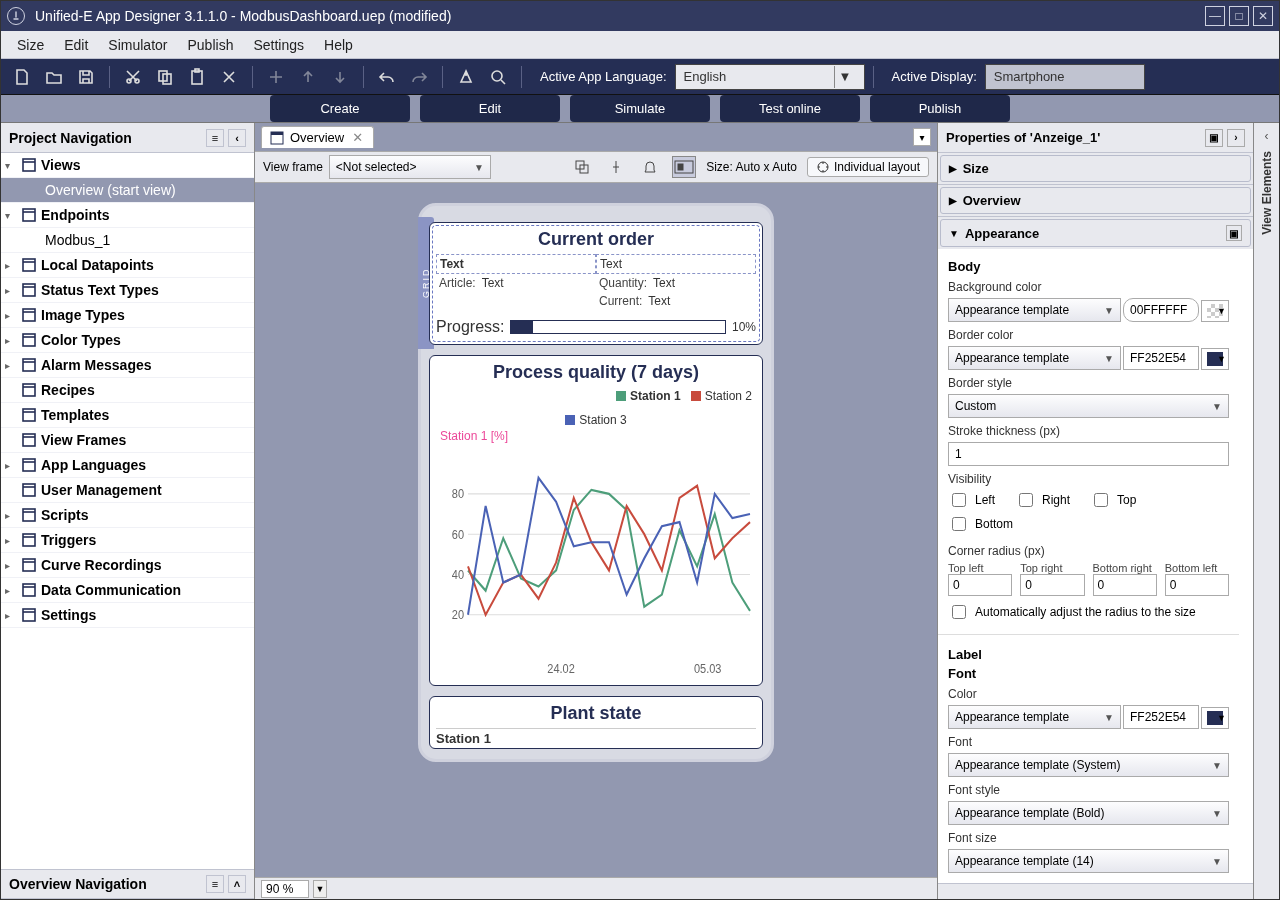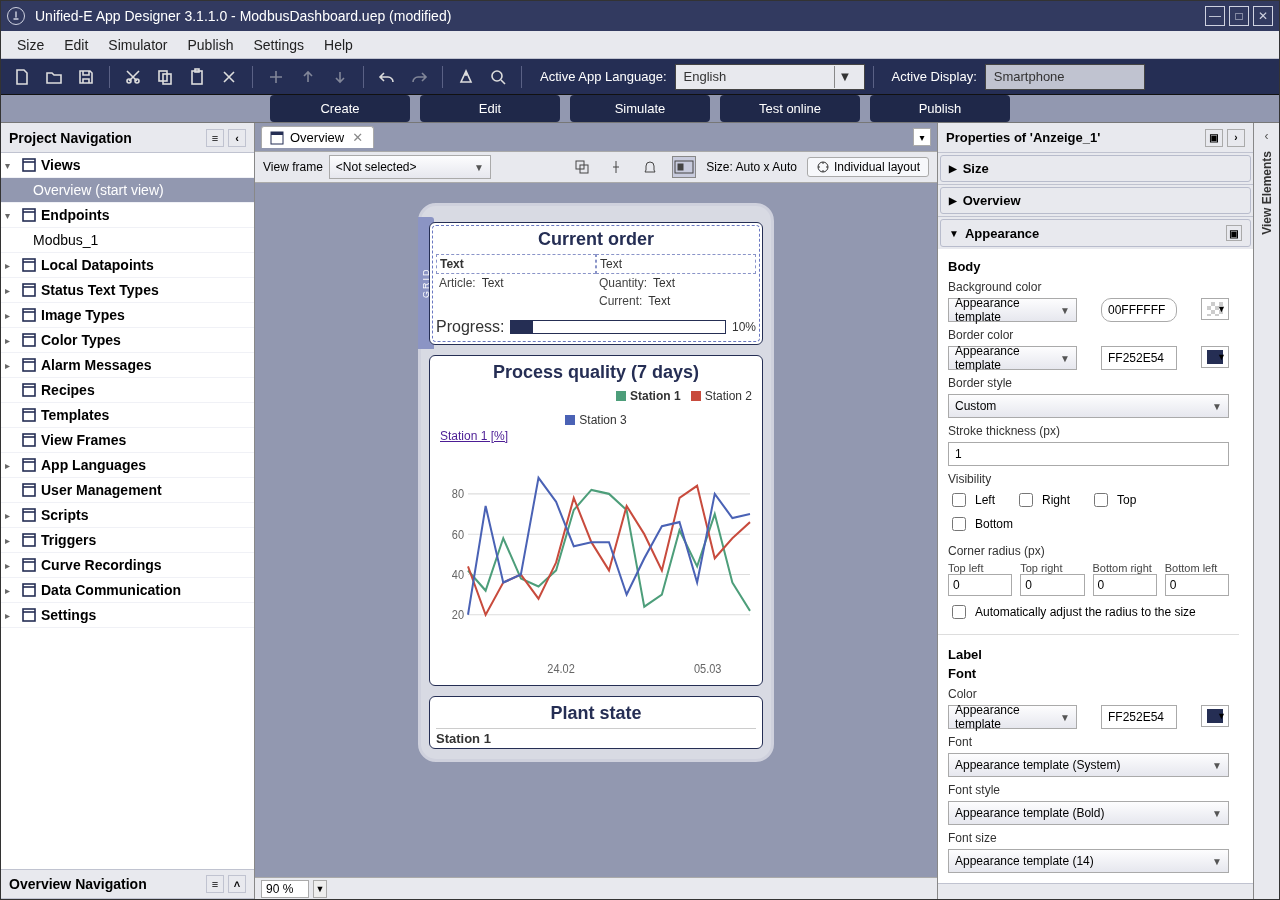--- a/index.html
+++ b/index.html
@@ -49,21 +49,21 @@
   .nav { width:254px; background:var(--light-gray); border-right:1px solid #888; display:flex; flex-direction:column; }
   .panel-hdr { height:30px; display:flex; align-items:center; justify-content:space-between; padding:0 8px; font-weight:bold; font-size:14px; background:var(--light-gray); border-bottom:1px solid var(--border-gray); }
   .panel-hdr .icons { display:flex; gap:4px; }
   .panel-hdr .ibox { width:18px; height:18px; display:flex; align-items:center; justify-content:center; border:1px solid var(--border-gray); font-size:11px; cursor:pointer; }
   .tree { flex:1; overflow:auto; background:#fff; font-size:14px; }
   .tree-row { display:flex; align-items:center; height:25px; padding-left:4px; border-bottom:1px solid #f0f1f6; cursor:pointer; gap:4px; }
   .tree-row.selected { background:var(--blue-gray); color:#fff; }
   .tree-row .chev { width:12px; font-size:10px; color:#666; }
   .tree-row .ticon { width:16px; height:16px; display:flex; align-items:center; justify-content:center; color:var(--navy); }
   .tree-row .ticon svg { stroke:var(--navy); fill:none; stroke-width:1.6px; }
-  .tree-row.indent1 { padding-left:32px;text-align:center; }
+  .tree-row.indent1 { padding-left:44px;text-align:center; }
   .tree-row.bold .lbl { font-weight:bold; }
   .tree-row .lbl { white-space:nowrap; }
   .overview-footer { border-top:1px solid var(--border-gray); }
 
   
   .center { flex:1; display:flex; flex-direction:column; background:var(--blue-gray); position:relative; }
   .tab-strip { height:28px; background:var(--blue-gray); display:flex; align-items:center; padding-left:6px; }
   .tab { background:#fff; border:1px solid #aaa; border-bottom:none; border-radius:3px 3px 0 0; padding:3px 10px 3px 8px; font-size:13px; display:flex; align-items:center; gap:6px; }
   .tab .ticon-s { width:14px; height:14px; color:var(--navy); }
   .tab .x { color:#888; cursor:pointer; margin-left:2px;}
@@ -90,39 +90,39 @@
   .progress-row { display:flex; align-items:center; gap:6px; margin-top:8px; }
   .progress-row .plabel { font-size:16px; }
   .progress-bar { flex:1; height:14px; border:1px solid var(--navy); position:relative; background:#fff; }
   .progress-bar .fill { position:absolute; left:0; top:0; bottom:0; width:10%; background:var(--navy); }
   .progress-row .pct { font-size:12px; }
 
   .chart-card { }
   .legend { display:flex; justify-content:flex-end; flex-wrap:wrap; gap:10px; font-size:12px; padding:2px 4px; }
   .legend .item { display:flex; align-items:center; gap:4px; }
   .legend .sw { width:10px; height:10px; }
-  .axis-label { font-size:12px; color:#4c1d95; padding-left:4px;text-decoration:underline; }
+  .axis-label { font-size:12px; color:#ec4899; padding-left:4px; }
   .plot { position:relative; height:230px; margin-top:4px; }
   .plot svg { width:100%; height:100%; }
 
   .status-line { height:22px; background:var(--light-gray); border-top:1px solid #aaa; display:flex; align-items:center; padding:0 6px; font-size:12px; gap:4px; }
   .zoom-box { width:48px; height:18px; border:1px solid #aaa; background:#fff; display:flex; align-items:center; padding:0 4px; }
 
   
   .props { width:316px; background:var(--light-gray); border-left:1px solid #888; display:flex; flex-direction:column; font-size:13px; }
   .props-hdr { height:30px; display:flex; align-items:center; justify-content:space-between; padding:0 8px; font-weight:bold; border-bottom:1px solid var(--border-gray); }
   .props-body { flex:1; overflow:auto; }
   .section { border-bottom:1px solid var(--border-gray); }
   .section-hdr { display:flex; align-items:center; gap:6px; padding:5px 8px; background:var(--light-gray); font-weight:bold; border:1px solid #b8bccc; border-radius:3px; margin:2px;}
   .section-hdr .arrow { font-size:10px; }
   .section-hdr .end-icon { margin-left:auto; width:16px; height:16px; border:1px solid #aaa; display:flex; align-items:center; justify-content:center; font-size:10px;}
   .section-content { background:#fff; padding:6px 24px 10px 10px; }
   .grp-title { font-weight:bold; margin:4px 0; }
   .field-label { font-size:12px; color:#333; margin-top:6px; }
-  .row-inline { display:flex; gap:24px; align-items:flex-start; margin-top:4px; }
+  .row-inline { display:flex; gap:2px; align-items:flex-end; margin-top:4px; }
   .select-box { flex:1; height:24px; border:1px solid #aaa; background:linear-gradient(#fdfdfe,#e6e7ee); display:flex; align-items:center; padding:0 6px; font-size:12px; justify-content:space-between; }
   .select-box .dd { font-size:10px; color:#555; }
   .color-chip { width:28px; height:22px; border:1px solid #aaa; display:flex; align-items:center; justify-content:center; position:relative; }
   .color-chip .inner { width:16px; height:14px; }
   .text-input { height:24px; border:1px solid #aaa; background:#fff; padding:0 6px; font-size:12px; width:100%; }
   .chk { display:flex; align-items:center; gap:6px; font-size:12px; }
   .chk input { width:14px; height:14px; }
   .corner-grid { display:flex; gap:8px; margin-top:4px; }
   .corner-grid .c { flex:1; }
   .corner-grid .c .cl { font-size:11px; color:#444; }

